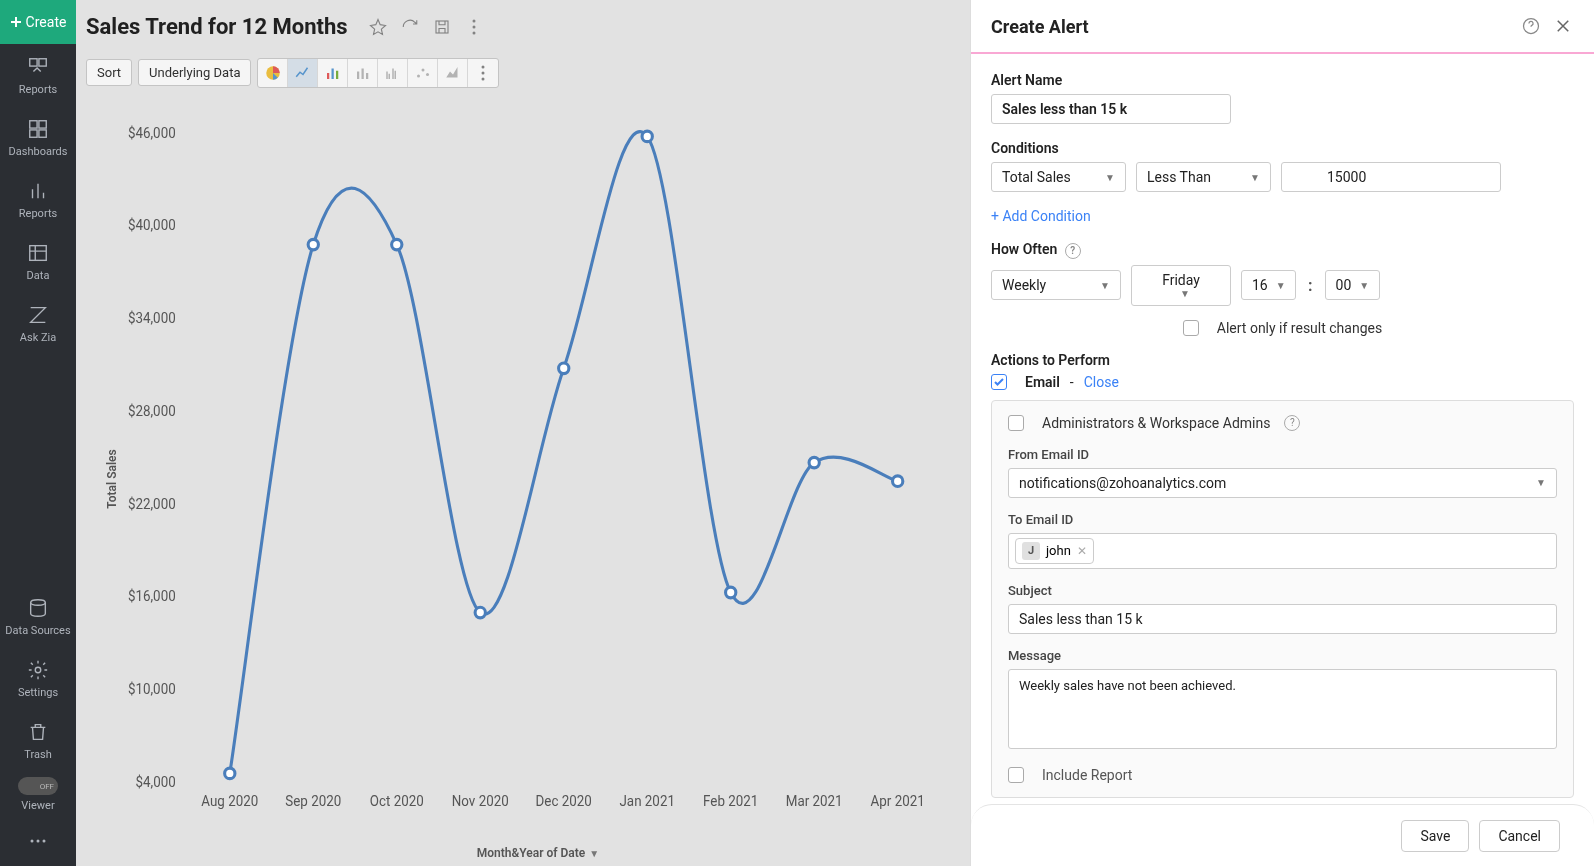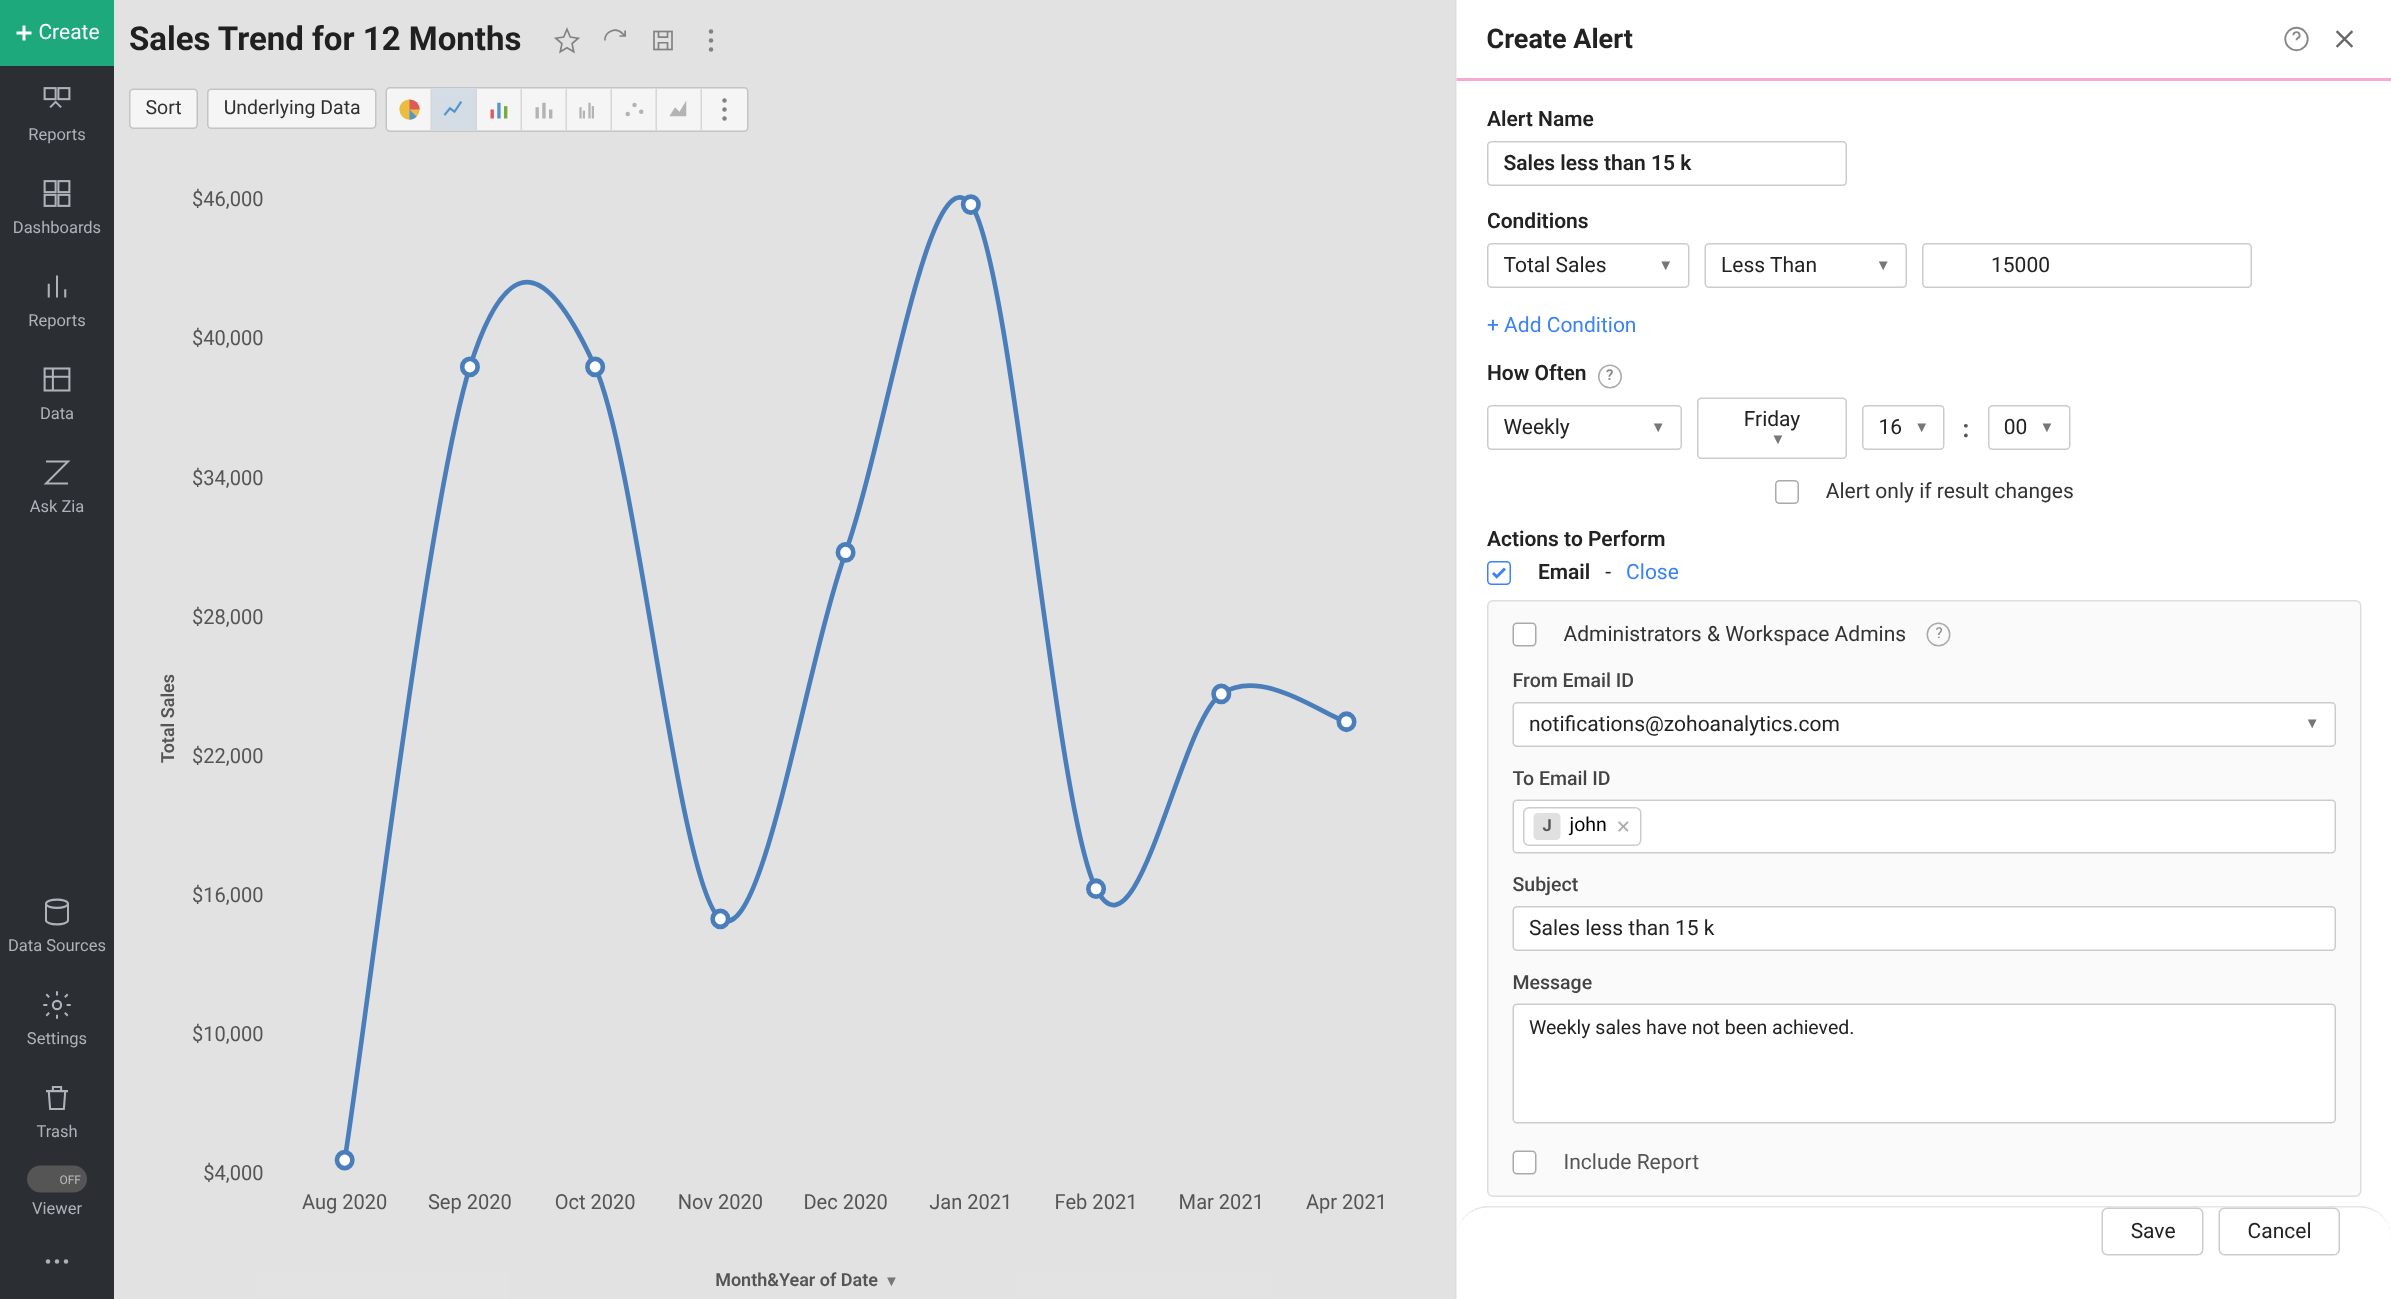--- a/index.html
+++ b/index.html
@@ -52,21 +52,21 @@
 .checkbox.checked svg { display:block;}
 .checkbox svg { display:none; width:12px; height:12px;}
 .section { margin-bottom:16px;}
 .email-box { border:1px solid #ddd; background:#fafafa; border-radius:4px; padding:14px 16px; margin-top:10px;}
 .fullw { width:100%; }
 .chip { display:inline-flex; align-items:center; border:1px solid #ccc; border-radius:4px; padding:3px 6px; background:#fff; font-size:13px;}
 .chip .avatar { width:18px; height:18px; border-radius:3px; background:#e0e0e0; color:#555; font-size:11px; font-weight:700; display:flex; align-items:center; justify-content:center; margin-right:6px;}
 .chip .x { margin-left:6px; color:#aaa; cursor:pointer; font-size:12px;}
 .chipbox { border:1px solid #ccc; border-radius:3px; padding:4px 6px; background:#fff; width:100%; min-height:34px;}
 .textarea { border:1px solid #ccc; border-radius:3px; padding:8px 10px; font-size:13px; width:100%; height:80px; resize:none; color:#222;}
-.panel-footer { height:62px; border-top:1px solid #e4e4e4; display:flex; align-items:flex-start; justify-content:flex-end; padding:0 34px; gap:10px;border-radius:21px;}
+.panel-footer { height:62px; border-top:1px solid #e4e4e4; display:flex; align-items:center; justify-content:flex-end; padding:0 34px; gap:10px;border-radius:21px;}
 .btn { border:1px solid #ccc; border-radius:4px; background:#fff; padding:7px 18px; font-size:14px; cursor:pointer; color:#222;}
 .help-q { width:16px; height:16px; border:1px solid #aaa; border-radius:50%; display:inline-flex; align-items:center; justify-content:center; font-size:10px; color:#888; margin-left:4px;}
 .colon { font-weight:700; color:#555; margin:0 2px;}
 .dim-overlay { position:absolute; inset:0; background:rgba(0,0,0,0.04); pointer-events:none;}
 </style>
 </head>
 <body>
 
 <div class="sidebar">
   <div class="create-btn">

